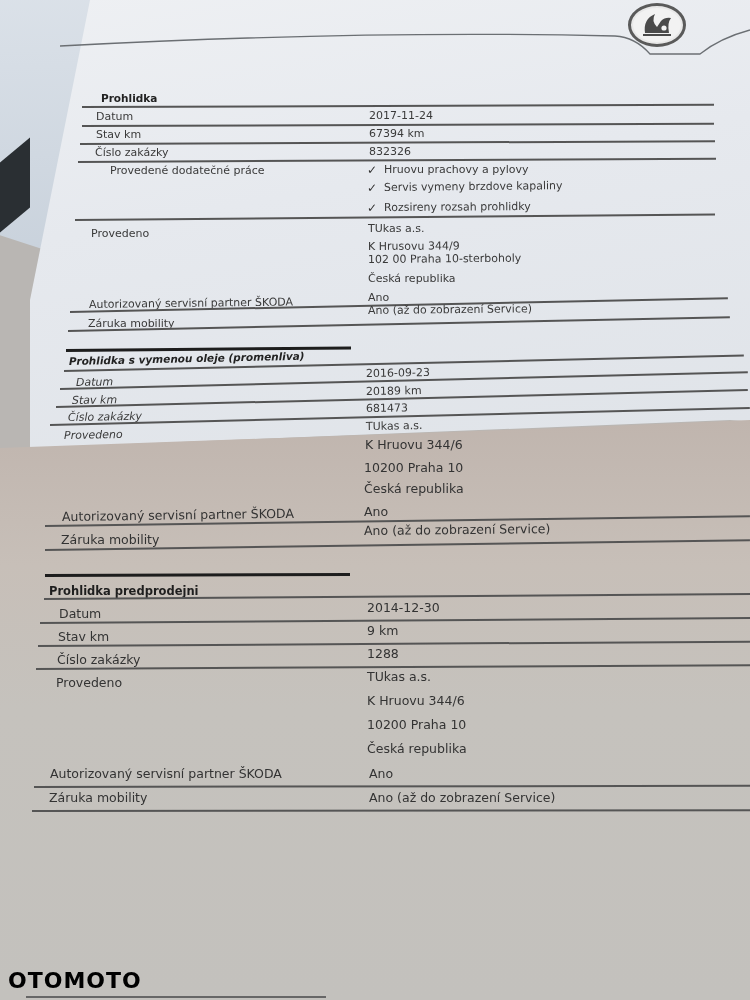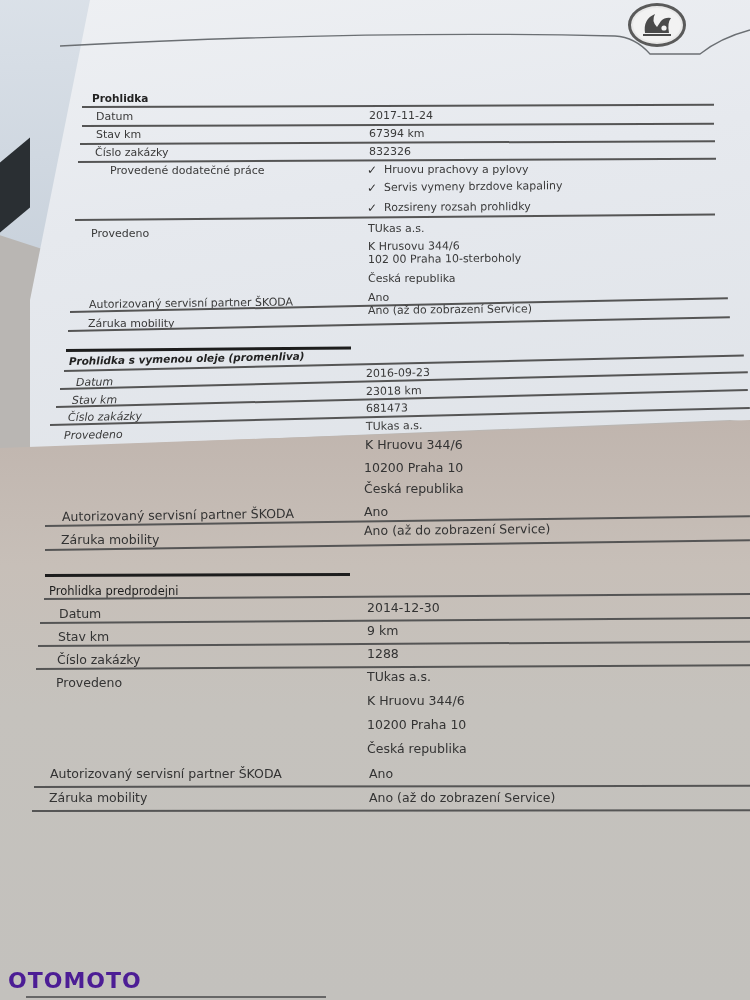--- a/index.html
+++ b/index.html
@@ -53,27 +53,27 @@
     position: absolute; height: 3px; background: #1d1d1d;
     transform-origin: left center;
   }
   .txt {
     position: absolute; white-space: nowrap; font-size: 11px; color: #3a3a3a;
     transform-origin: left center;
   }
   .txt.b { font-weight: bold; color: #222; }
   .txt.it { font-style: italic; }
   .txt.lg { font-size: 12.5px; color: #333; }
-  .txt.lgb { font-size: 12.5px; font-weight: normal; color: #1e1e1e; }
+  .txt.lgb { font-size: 12.5px; font-weight: bold; color: #1e1e1e; }
   .check { position: absolute; font-size: 12px; color: #333; }
 
   .watermark {
     position: absolute; left: 8px; top: 968px;
     font-family: "DejaVu Sans", sans-serif; font-weight: bold;
-    font-size: 22px; letter-spacing: 1px; color: #4c1d95;
+    font-size: 22px; letter-spacing: 1px; color: #000000;
   }
   .watermark-line {
     position: absolute; left: 26px; top: 996px; width: 300px; height: 2px; background: #666;
   }
 </style>
 </head>
 <body>
 
 <div class="bg-left-sheet"></div>
 <div class="bg-dark-wedge"></div>
@@ -85,21 +85,21 @@
 </svg>
 
 <div class="skoda-logo">
   <svg width="40" height="32" viewBox="0 0 40 32">
     <path d="M8,24 Q6,10 18,5 Q14,12 20,18 L24,12 Q28,8 34,9 Q30,14 32,24 Z" fill="#4a4a4a"></path>
     <circle cx="27" cy="19" r="2.6" fill="#f2f2f2"></circle>
     <path d="M6,26 L34,26" stroke="#4a4a4a" stroke-width="2"></path>
   </svg>
 </div>
 
-<div class="txt b" style="left:92px;top:92px;font-size:10.5px;">Prohlidka</div>
+<div class="txt b" style="left:101px;top:92px;font-size:10.5px;">Prohlidka</div>
 <div class="row-line" style="left:82px;top:106px;width:632px;transform:rotate(-0.2deg);"></div>
 
 <div class="txt" style="left:96px;top:110px;">Datum</div>
 <div class="txt" style="left:369px;top:109px;">2017-11-24</div>
 <div class="row-line" style="left:82px;top:125px;width:632px;transform:rotate(-0.2deg);"></div>
 
 <div class="txt" style="left:96px;top:128px;">Stav km</div>
 <div class="txt" style="left:369px;top:127px;">67394 km</div>
 <div class="row-line" style="left:80px;top:143px;width:635px;transform:rotate(-0.25deg);"></div>
 
@@ -111,42 +111,42 @@
 <span class="check" style="left:367px;top:163px;">✓</span>
 <div class="txt" style="left:384px;top:163px;">Hruovu prachovy a pylovy</div>
 <span class="check" style="left:367px;top:181px;">✓</span>
 <div class="txt" style="left:384px;top:181px;transform:rotate(-0.6deg);">Servis vymeny brzdove kapaliny</div>
 <span class="check" style="left:367px;top:201px;">✓</span>
 <div class="txt" style="left:384px;top:201px;transform:rotate(-0.4deg);">Rozsireny rozsah prohlidky</div>
 <div class="row-line" style="left:75px;top:219px;width:640px;transform:rotate(-0.5deg);"></div>
 
 <div class="txt" style="left:91px;top:227px;">Provedeno</div>
 <div class="txt" style="left:368px;top:222px;">TUkas a.s.</div>
-<div class="txt" style="left:368px;top:240px;transform:rotate(-0.4deg);">K Hrusovu 344/6</div>
+<div class="txt" style="left:368px;top:240px;transform:rotate(-0.4deg);">K Hrusovu 344/9</div>
 <div class="txt" style="left:368px;top:253px;transform:rotate(-0.5deg);">102 00 Praha 10-sterboholy</div>
 <div class="txt" style="left:368px;top:272px;">Česká republika</div>
 
 <div class="txt" style="left:89px;top:298px;transform:rotate(-0.7deg);">Autorizovaný servisní partner ŠKODA</div>
 <div class="txt" style="left:368px;top:291px;">Ano</div>
 <div class="row-line" style="left:70px;top:311px;width:658px;transform:rotate(-1.2deg);"></div>
 
 <div class="txt" style="left:88px;top:317px;">Záruka mobility</div>
 <div class="txt" style="left:368px;top:304px;transform:rotate(-0.6deg);">Ano (až do zobrazení Service)</div>
 <div class="row-line" style="left:68px;top:330px;width:662px;transform:rotate(-1.2deg);"></div>
 
 <div class="thick-line" style="left:66px;top:349px;width:285px;transform:rotate(-0.5deg);"></div>
 <div class="txt b it" style="left:69px;top:355px;font-size:10.5px;transform:rotate(-1.3deg);">Prohlidka s vymenou oleje (promenliva)</div>
 <div class="row-line" style="left:64px;top:370px;width:680px;transform:rotate(-1.3deg);"></div>
 
 <div class="txt it" style="left:76px;top:376px;transform:rotate(-1deg);">Datum</div>
 <div class="txt" style="left:366px;top:367px;transform:rotate(-1deg);">2016-09-23</div>
 <div class="row-line" style="left:60px;top:388px;width:688px;transform:rotate(-1.4deg);"></div>
 
 <div class="txt it" style="left:72px;top:394px;transform:rotate(-1deg);">Stav km</div>
-<div class="txt" style="left:366px;top:385px;transform:rotate(-1deg);">23018 km</div>
+<div class="txt" style="left:366px;top:385px;transform:rotate(-1deg);">20189 km</div>
 <div class="row-line" style="left:56px;top:406px;width:692px;transform:rotate(-1.4deg);"></div>
 
 <div class="txt it" style="left:68px;top:411px;transform:rotate(-1deg);">Číslo zakázky</div>
 <div class="txt" style="left:366px;top:402px;transform:rotate(-1deg);">681473</div>
 <div class="row-line" style="left:50px;top:424px;width:700px;transform:rotate(-1.4deg);"></div>
 
 <div class="txt it" style="left:64px;top:429px;transform:rotate(-1deg);">Provedeno</div>
 <div class="txt" style="left:366px;top:420px;transform:rotate(-1deg);">TUkas a.s.</div>
 
 <div class="page-bottom"></div>

